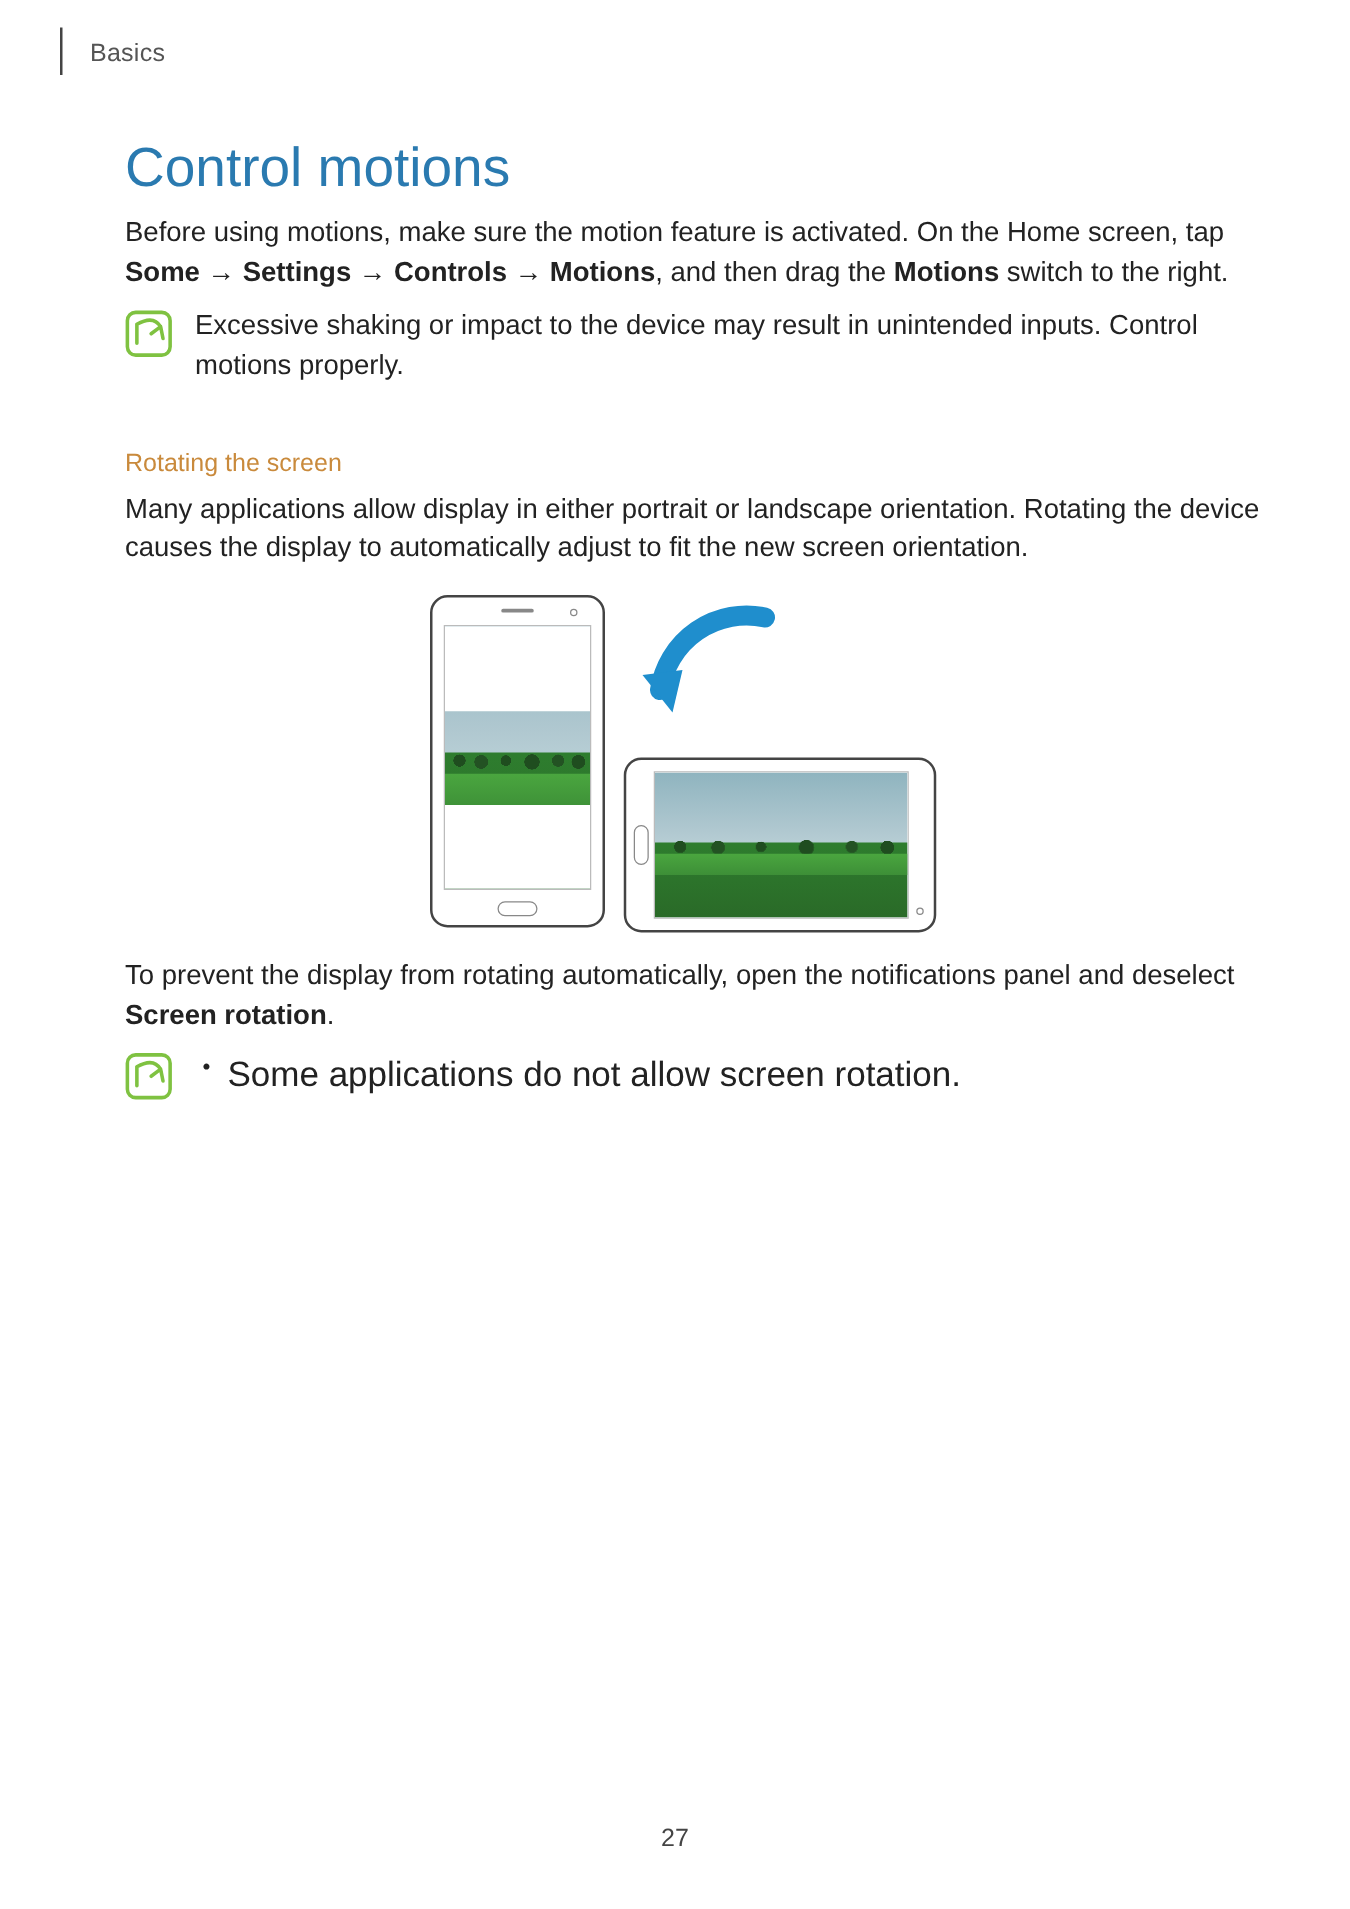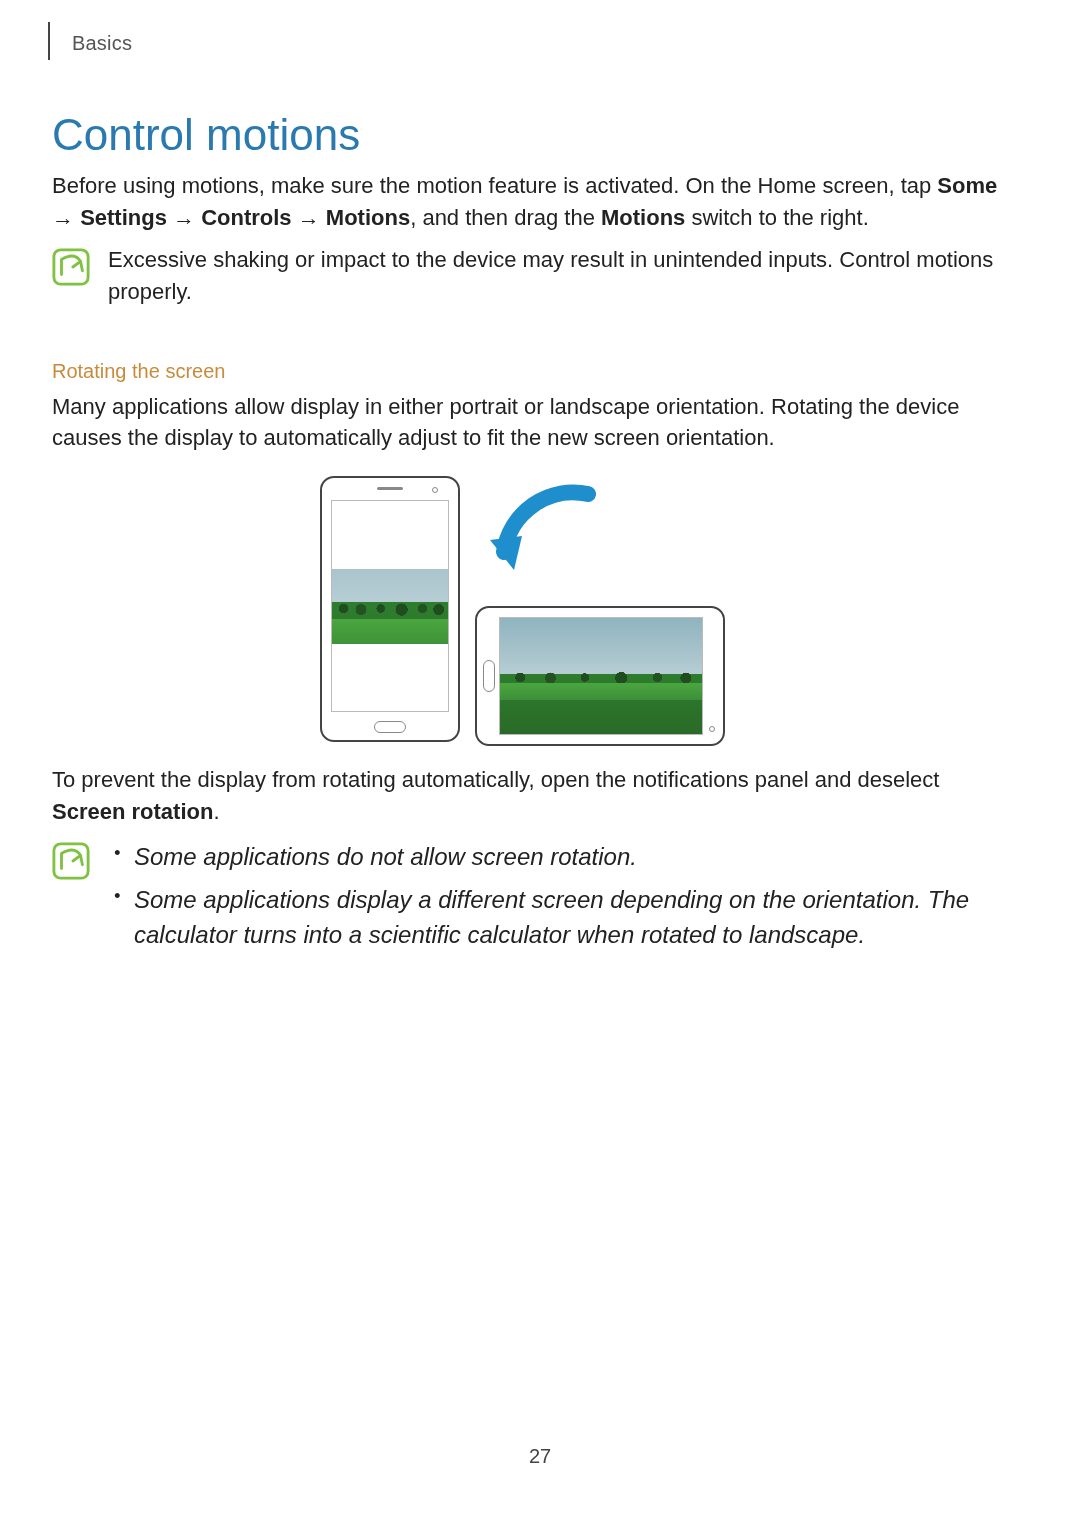--- a/index.html
+++ b/index.html
@@ -16,21 +16,21 @@
     padding: 0;
     background: #fff;
     font-family: "Segoe UI", Arial, sans-serif;
     color: var(--body-text);
   }
   .page {
     width: 1080px;
     height: 1527px;
     position: relative;
     box-sizing: border-box;
-    padding: 40px 72px 40px 52px;
+    padding: 40px 72px 40px 100px;
   }
   .header-rule {
     position: absolute;
     left: 48px;
     top: 22px;
     width: 2px;
     height: 38px;
     background: var(--rule);
   }
   .breadcrumb {
@@ -187,37 +187,36 @@
   }
 
   ul.bullets {
     list-style: none;
     padding: 0;
     margin: 0;
   }
   ul.bullets > li {
     position: relative;
     padding-left: 26px;
-    font-size: 24px;
+    font-size: 28px;
     line-height: 1.45;
     margin: 2px 0 8px 0;
-    font-style: italic;
   }
   ul.bullets > li::before {
     content: "•";
     position: absolute;
     left: 6px;
     top: 0;
     font-size: 18px;
     color: #222;
   }
 
   .footer-page {
     position: absolute;
-    bottom: 59px;
+    bottom: 44px;
     left: 0; right: 0;
     text-align: center;
     font-size: 20px;
     color: #444;
   }
 </style>
 </head>
 <body>
 
 <div class="page">
@@ -294,21 +293,20 @@
     <div class="note-row">
       <span class="note-icon">
         <svg viewBox="0 0 40 40" width="38" height="38">
           <rect x="2" y="2" width="36" height="36" rx="7" ry="7" fill="none" stroke="#7fc241" stroke-width="3"></rect>
           <path d="M10 28 L10 12 M10 12 Q24 4 30 14 M30 14 L22 20 M30 14 L32 24" fill="none" stroke="#7fc241" stroke-width="3" stroke-linecap="round" stroke-linejoin="round"></path>
         </svg>
       </span>
       <div class="note-body">
         <ul class="bullets">
           <li>Some applications do not allow screen rotation.</li>
-          <li>Some applications display a different screen depending on the orientation. The calculator turns into a scientific calculator when rotated to landscape.</li>
         </ul>
       </div>
     </div>
 
   </div>
 
   <div class="footer-page">27</div>
 </div>
 
 </body></html>

